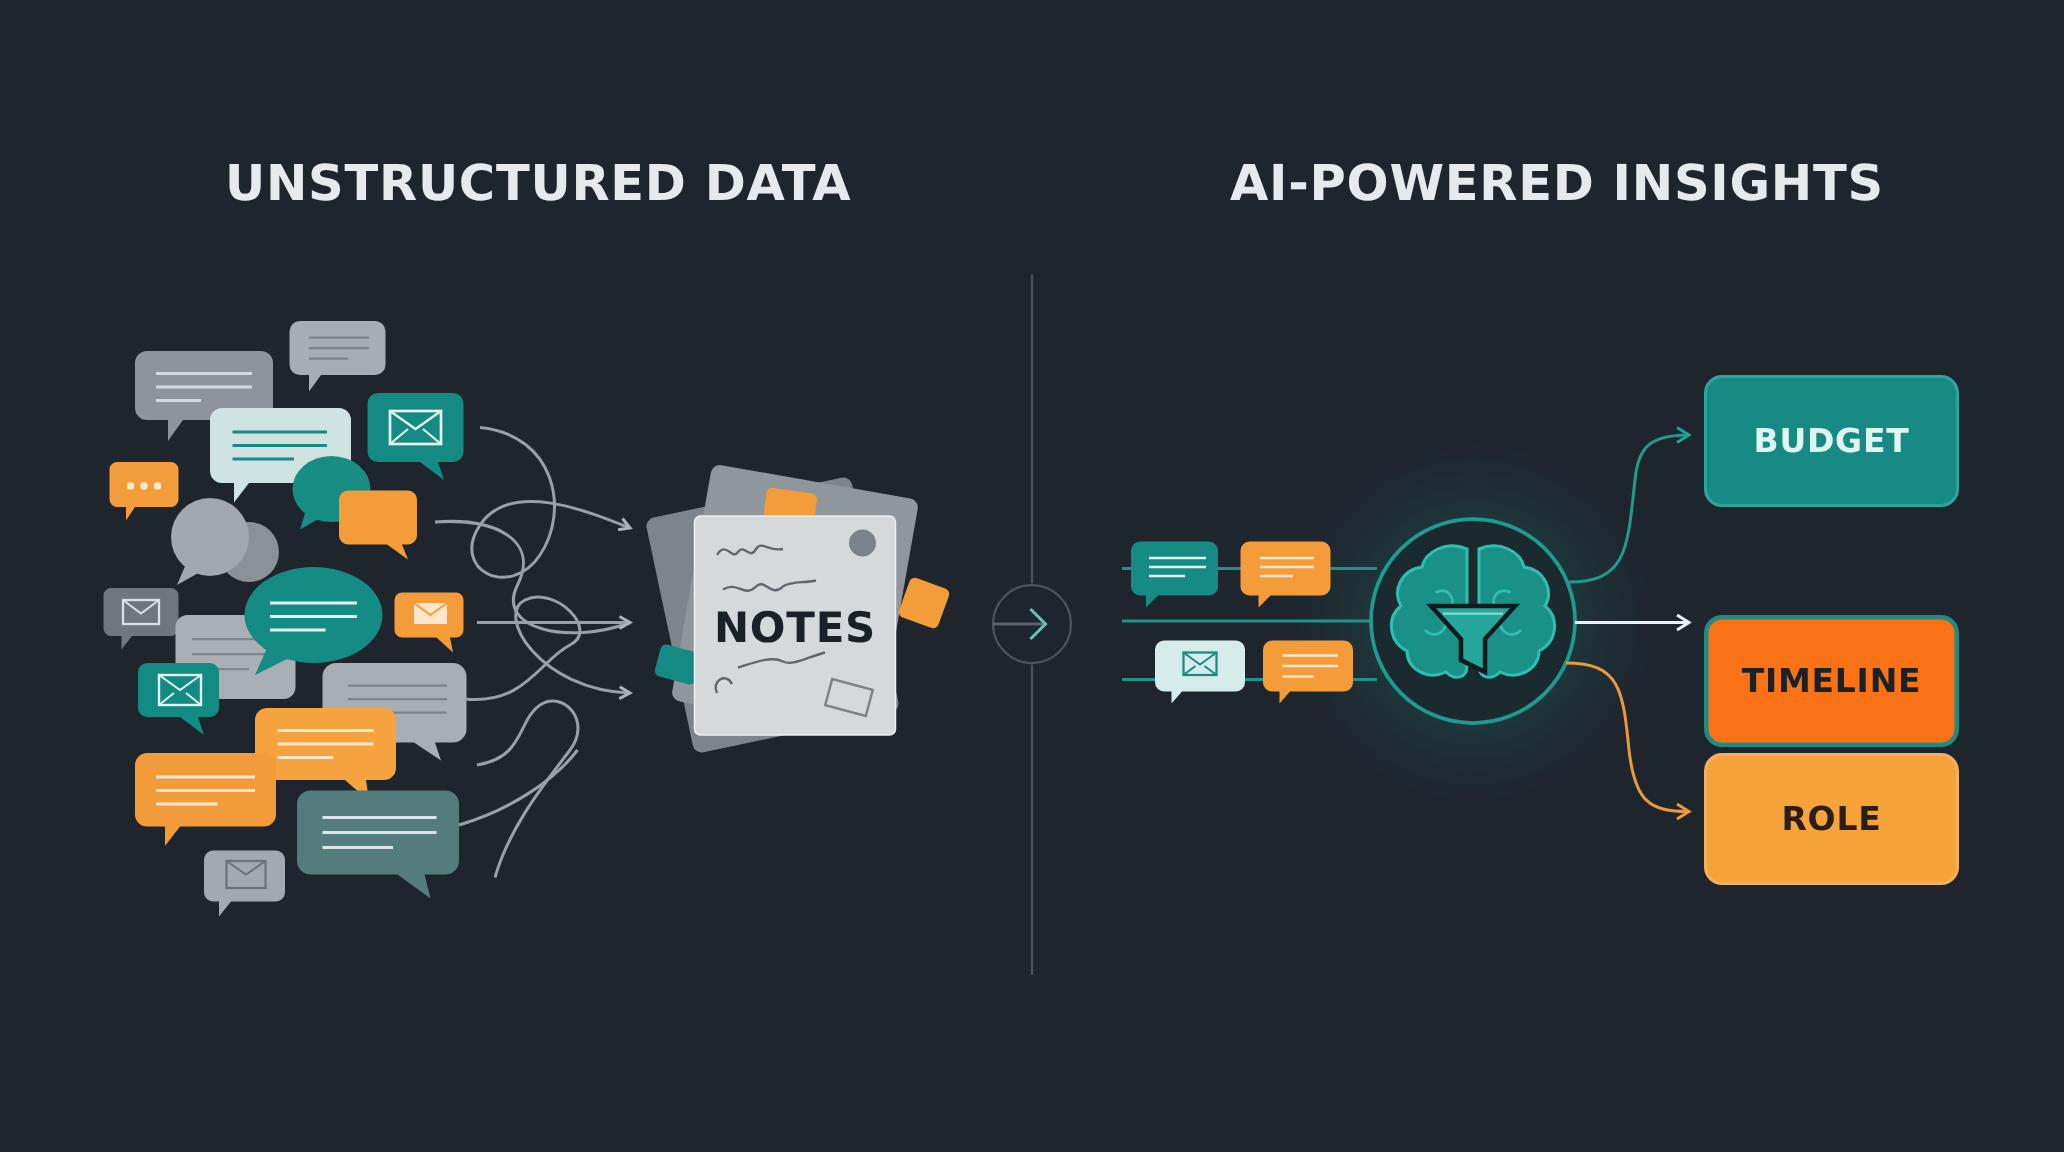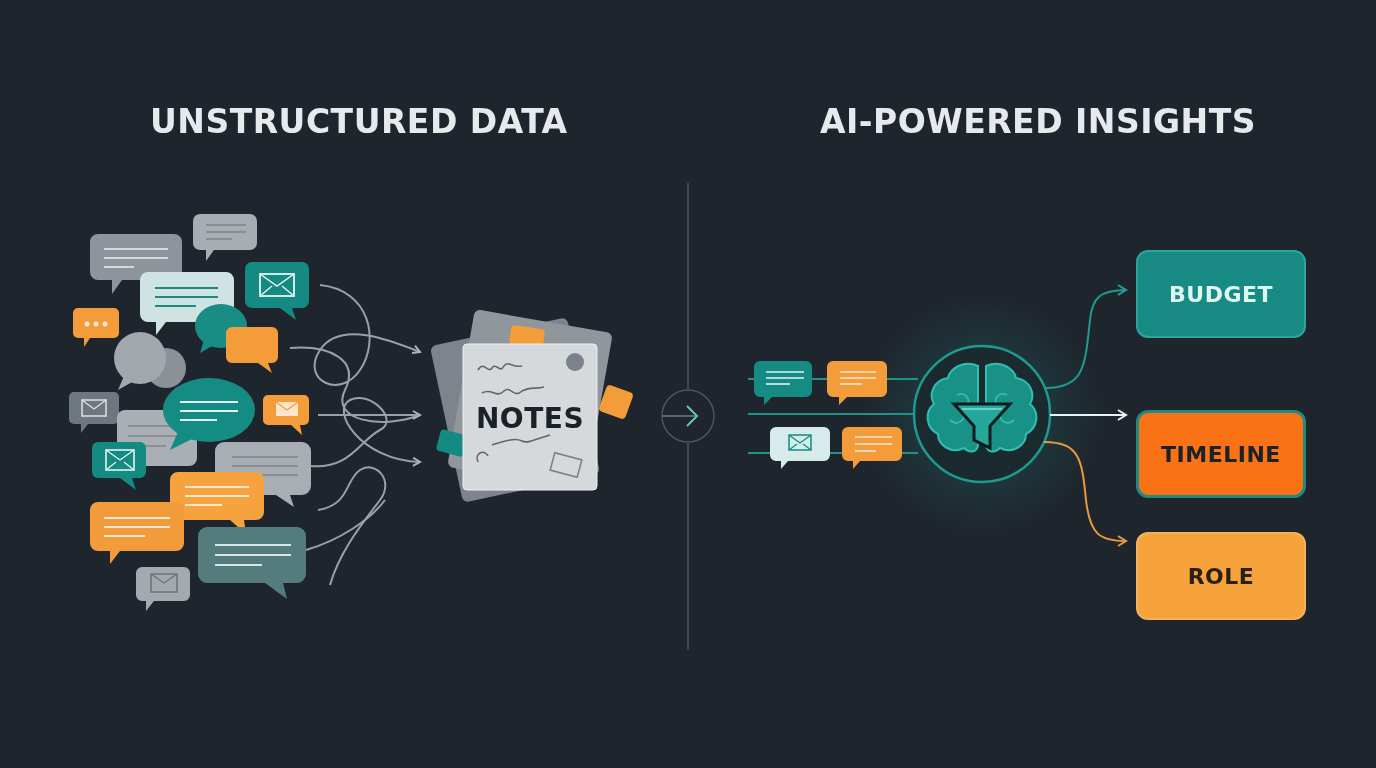--- a/index.html
+++ b/index.html
@@ -17,21 +17,21 @@
   #title-left { left:150px; width:400px; }
   #title-right { left:820px; width:415px; }
   svg.scene { position:absolute; left:0; top:0; }
   .out-box {
     position:absolute; left:1136px; width:170px; height:88px; border-radius:12px;
     display:flex; align-items:center; justify-content:center;
     font-weight:bold; font-size:22px; letter-spacing:0.5px; box-sizing:border-box;
   }
   #box-budget { top:250px; background:#178a83; color:#dff5f2; border:2px solid #2aa79d; }
   #box-timeline { top:376px; background:#f97316; color:#1a2228; border:3px solid #1f8b84;margin-top:34px; }
-  #box-role { top:532px; background:#f6a33c; color:#2a1f14; border:2px solid #f3b15f; }
+  #box-role { top:502px; background:#f6a33c; color:#2a1f14; border:2px solid #f3b15f; }
   .notes-label {
     position:absolute; left:465px; top:402px; width:130px; text-align:center;
     font-weight:bold; font-size:28px; color:#1b2128; letter-spacing:0.5px;
   }
 </style>
 </head>
 <body>
 
 <div class="title" id="title-left">UNSTRUCTURED DATA</div>
 <div class="title" id="title-right">AI-POWERED INSIGHTS</div>

